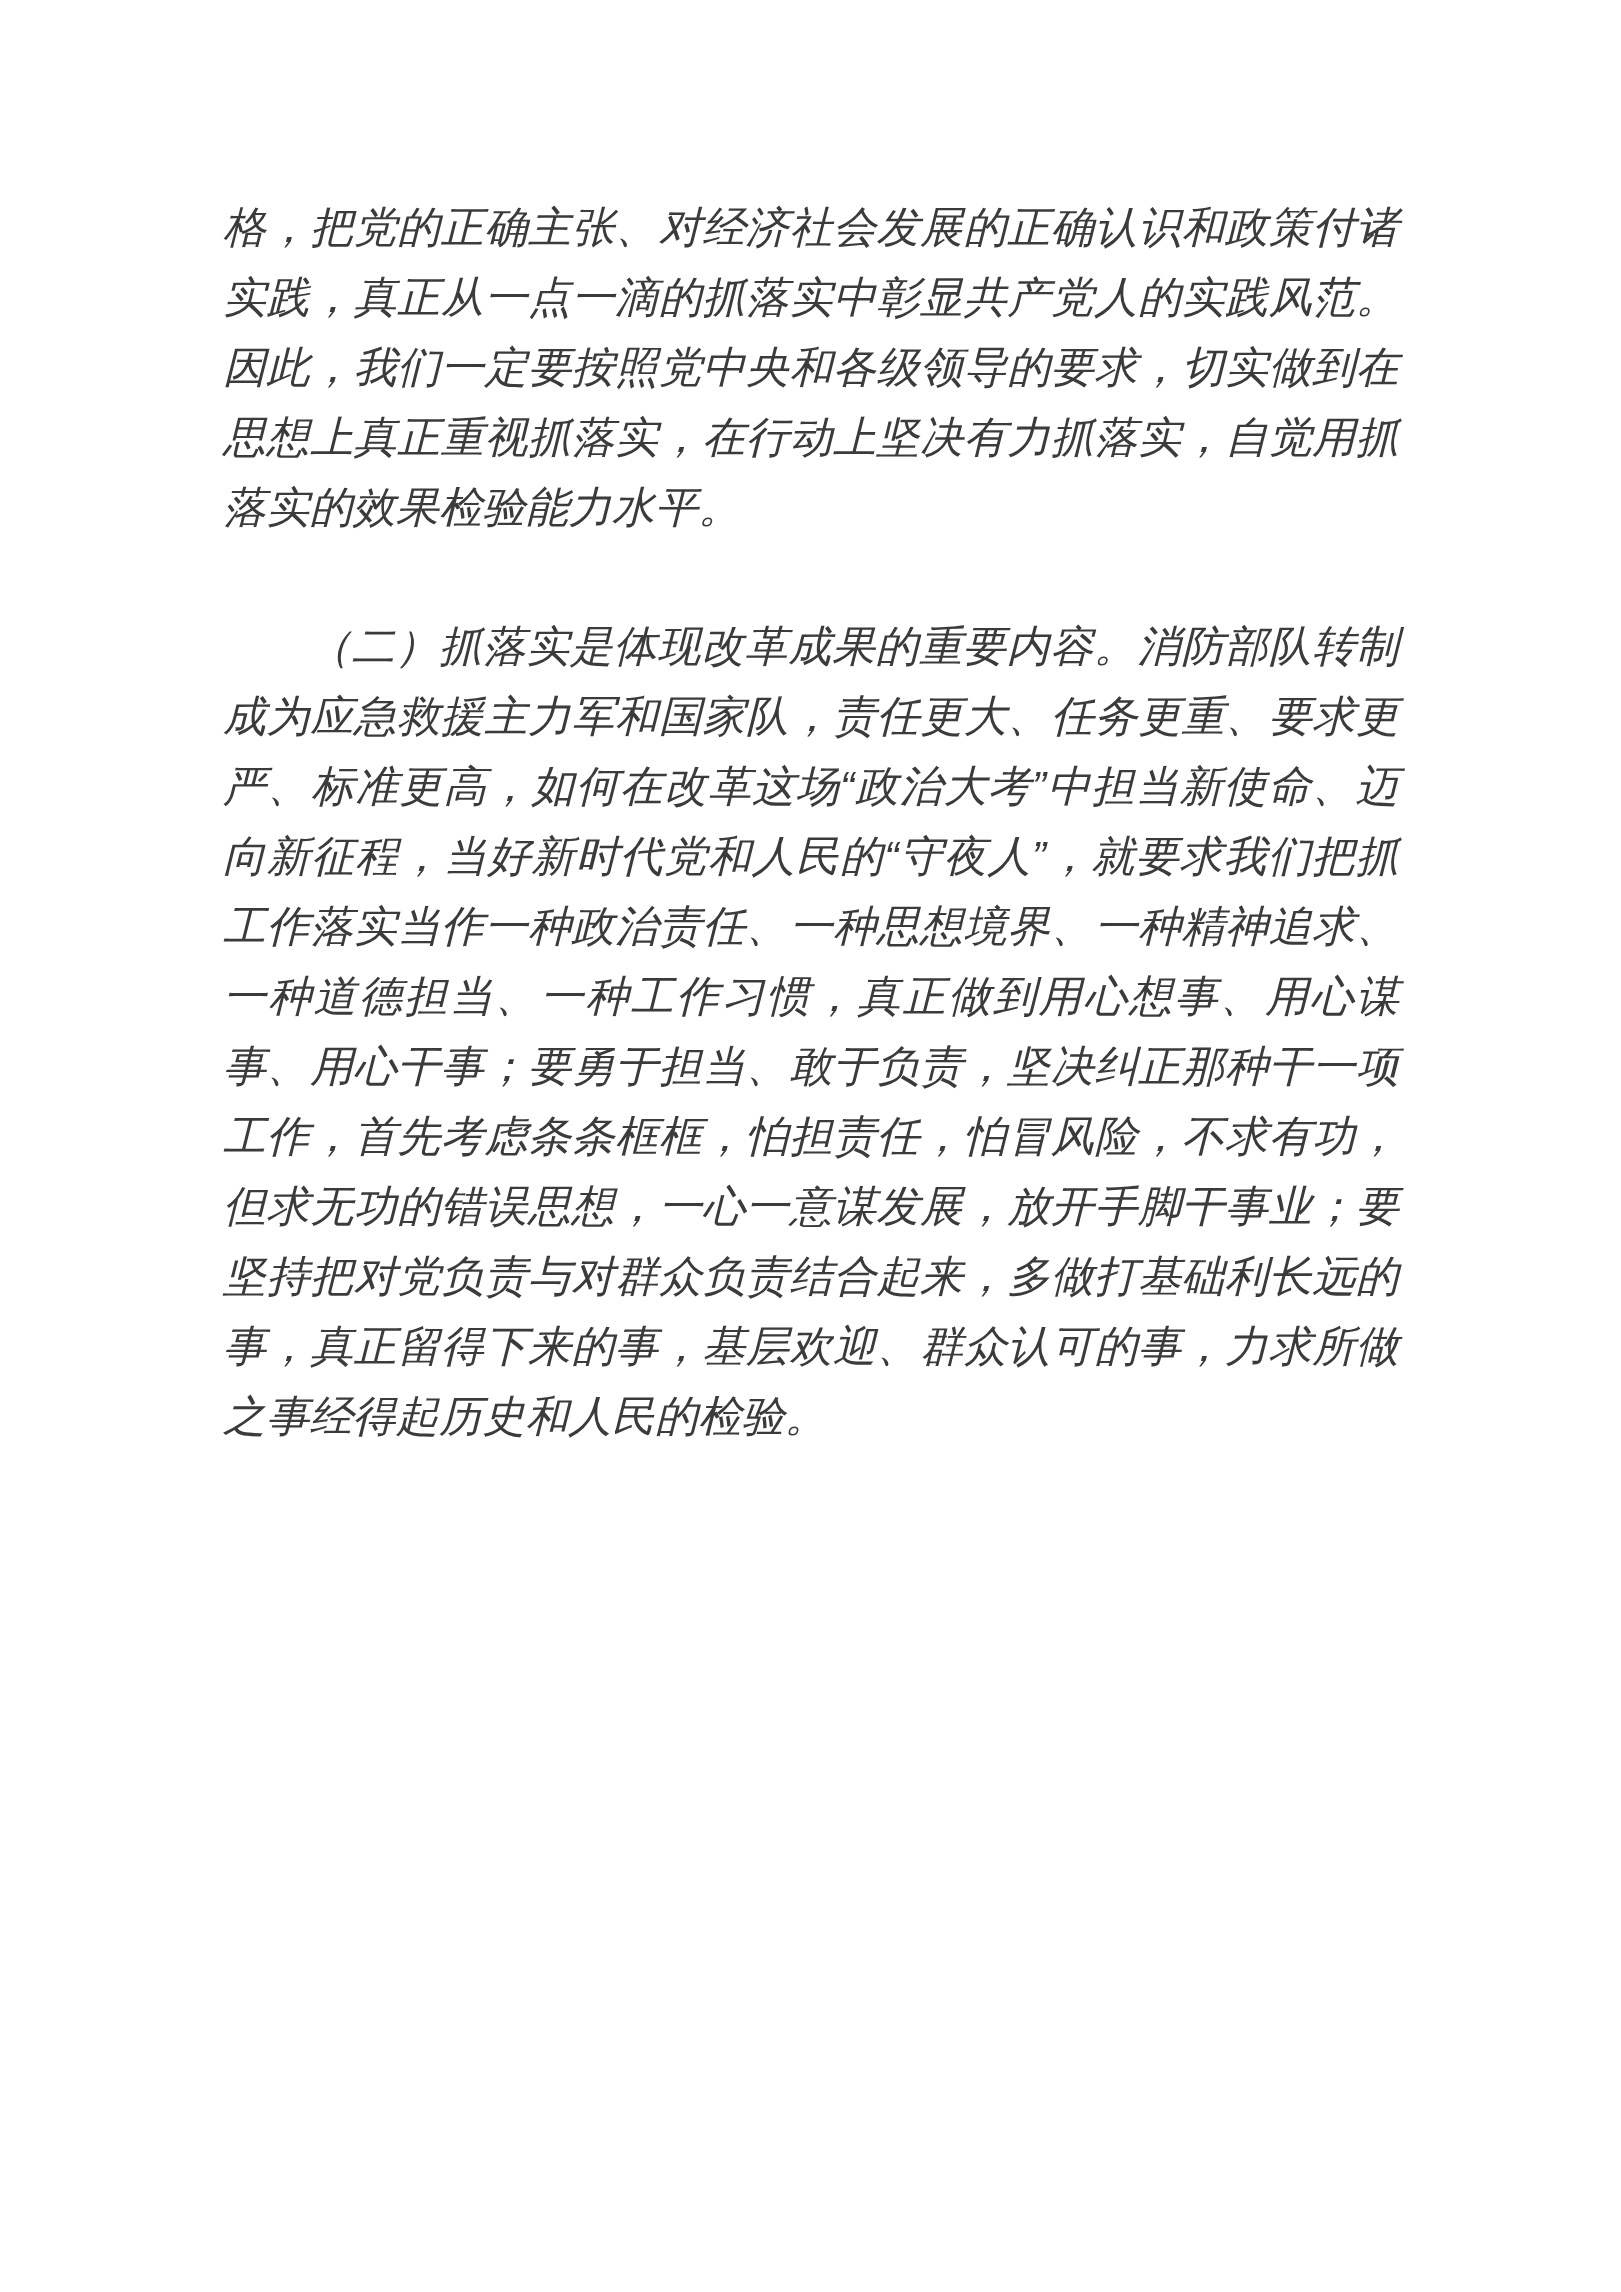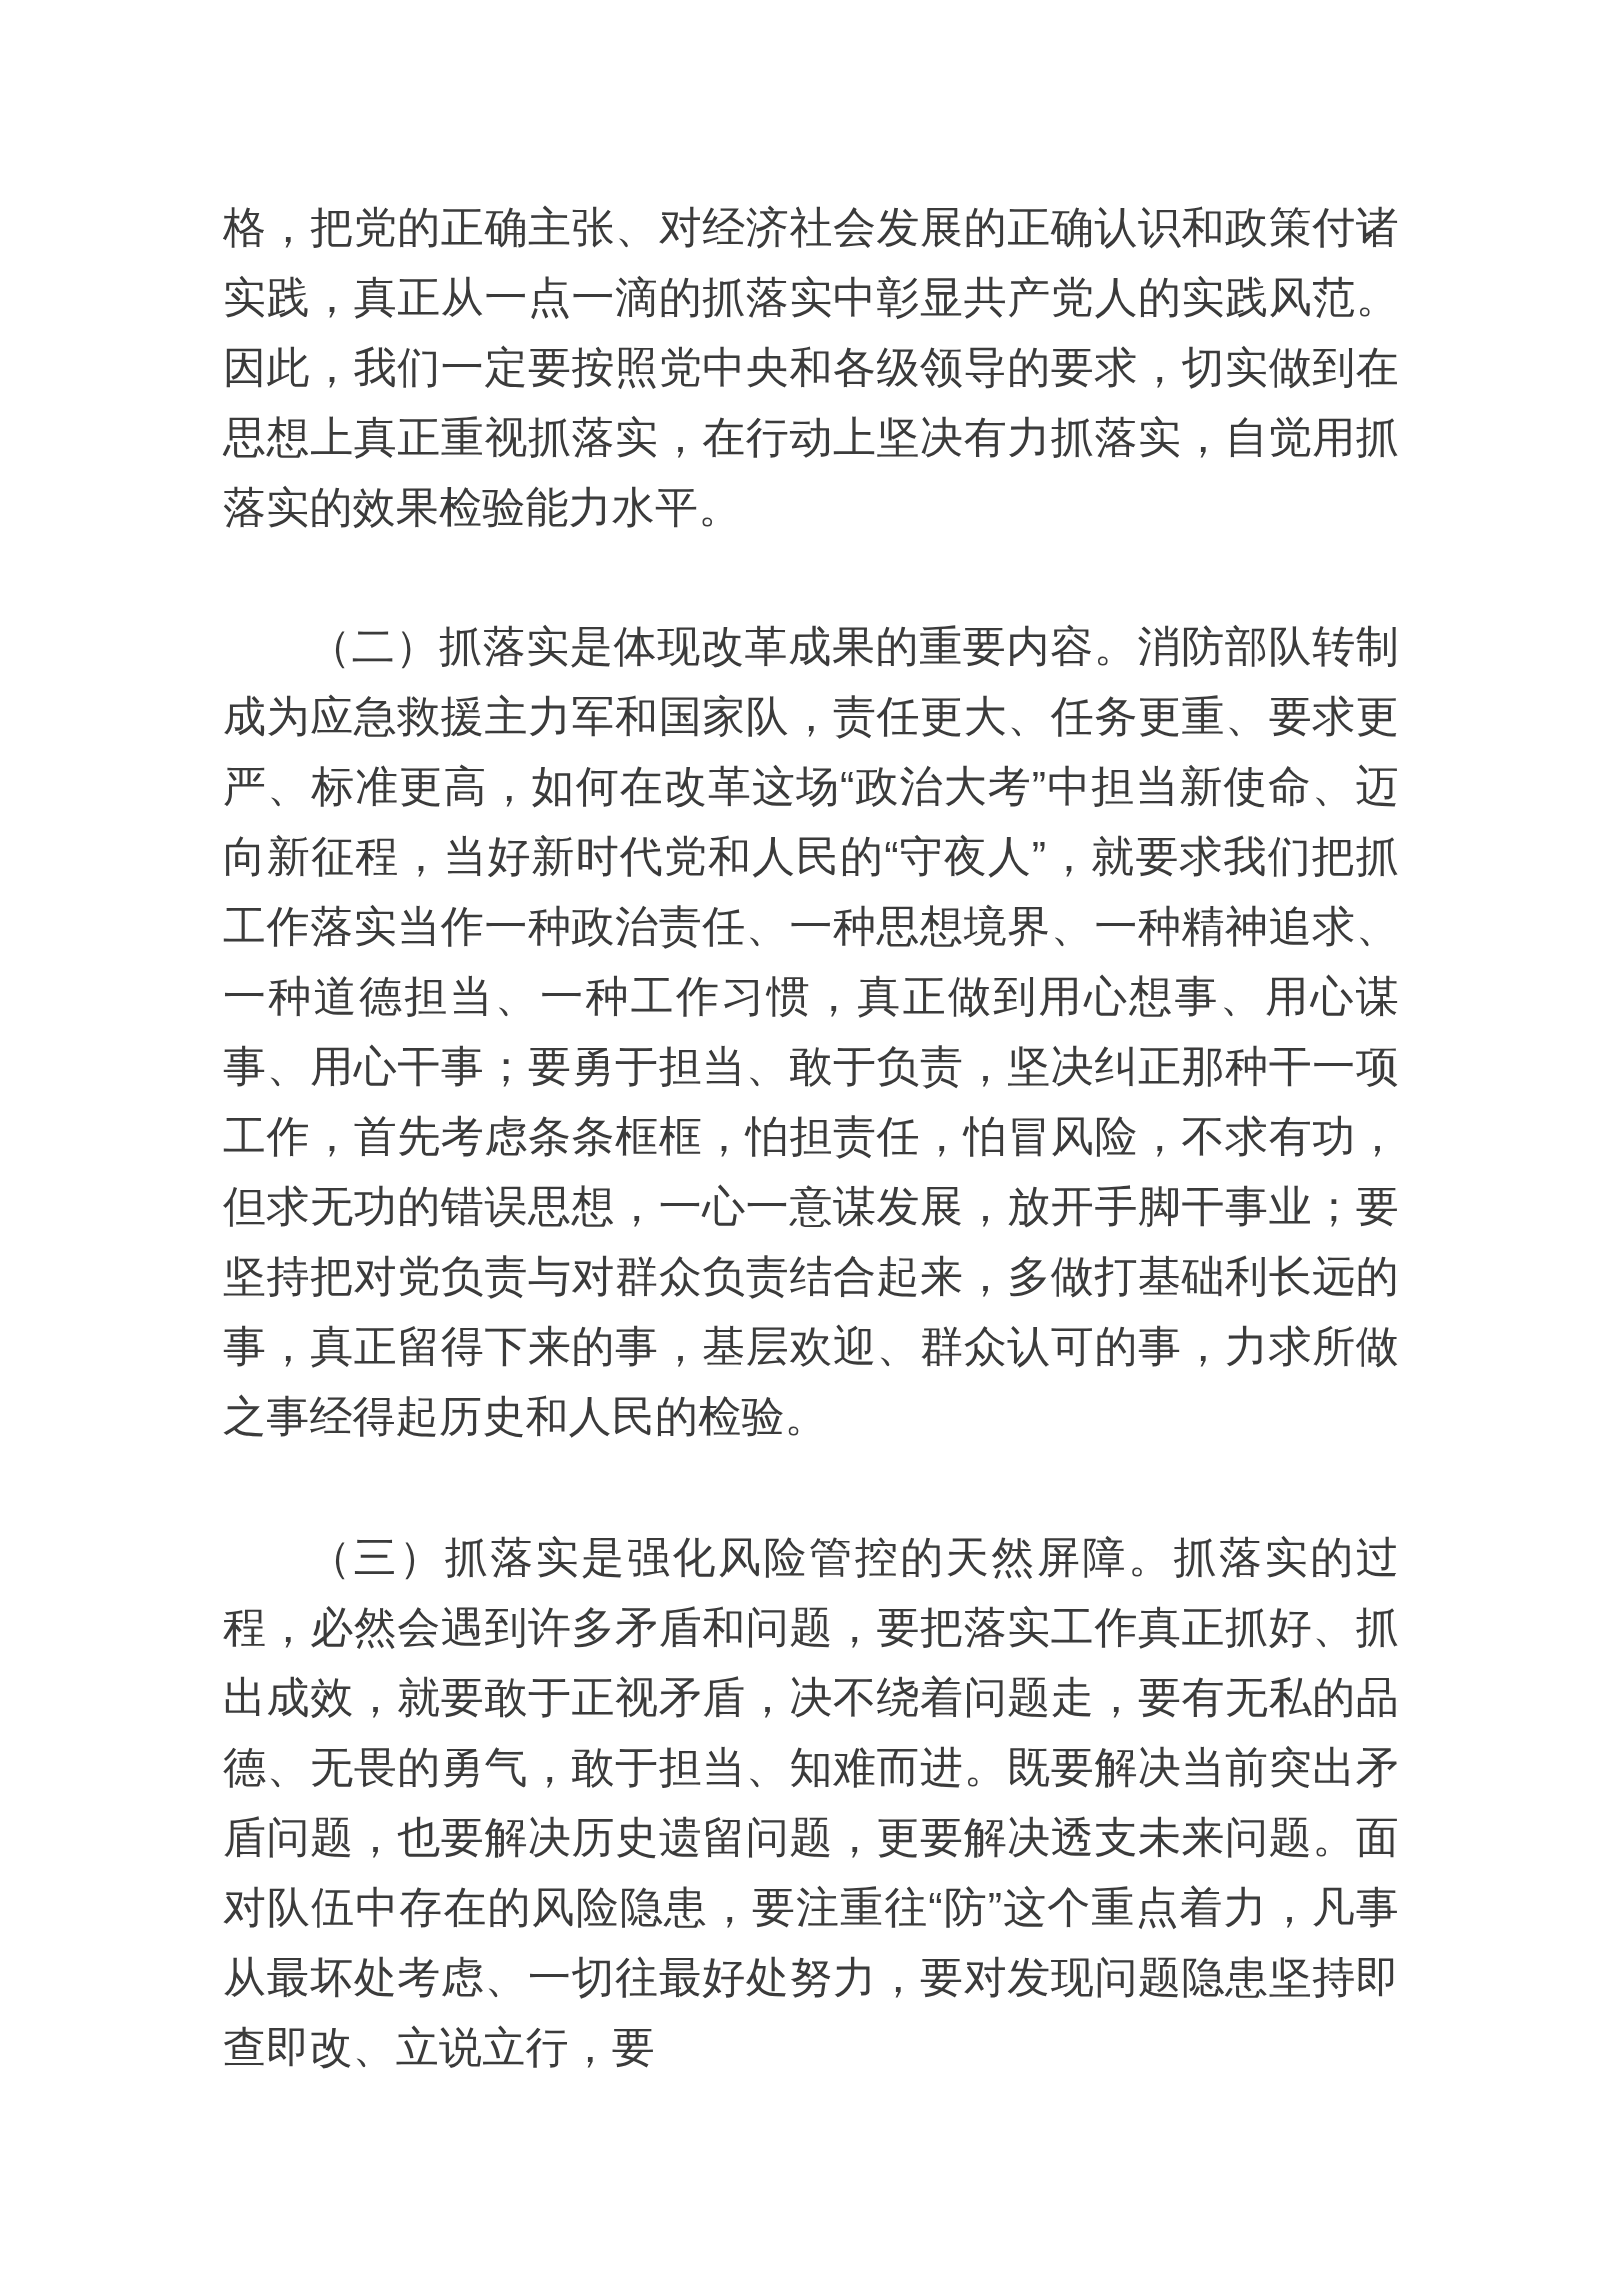--- a/index.html
+++ b/index.html
@@ -25,20 +25,21 @@
   .para {
     font-family: "Liberation Sans", "DejaVu Sans", sans-serif;
     font-size: 43px;
     line-height: 70px;
     color: #3b3b3b;
     text-align: justify;
     text-justify: inter-character;
     letter-spacing: 0.2px;
     margin: 0;
     font-weight: 400;
+    font-style: italic;
     -webkit-font-smoothing: antialiased;
   }
   .para.indent {
     text-indent: 85px;
   }
   .para-gap-lg {
     margin-top: 69px;
   }
   .para-gap-xl {
     margin-top: 71px;
@@ -48,17 +49,16 @@
 </head>
 <body>
 
 <div class="page">
   <div class="page-body">
 
     <p class="para">格，把党的正确主张、对经济社会发展的正确认识和政策付诸实践，真正从一点一滴的抓落实中彰显共产党人的实践风范。因此，我们一定要按照党中央和各级领导的要求，切实做到在思想上真正重视抓落实，在行动上坚决有力抓落实，自觉用抓落实的效果检验能力水平。</p>
 
     <p class="para indent para-gap-lg">（二）抓落实是体现改革成果的重要内容。消防部队转制成为应急救援主力军和国家队，责任更大、任务更重、要求更严、标准更高，如何在改革这场“政治大考”中担当新使命、迈向新征程，当好新时代党和人民的“守夜人”，就要求我们把抓工作落实当作一种政治责任、一种思想境界、一种精神追求、一种道德担当、一种工作习惯，真正做到用心想事、用心谋事、用心干事；要勇于担当、敢于负责，坚决纠正那种干一项工作，首先考虑条条框框，怕担责任，怕冒风险，不求有功，但求无功的错误思想，一心一意谋发展，放开手脚干事业；要坚持把对党负责与对群众负责结合起来，多做打基础利长远的事，真正留得下来的事，基层欢迎、群众认可的事，力求所做之事经得起历史和人民的检验。</p>
 
-    <p class="para indent para-gap-xl">（三）抓落实是强化风险管控的天然屏障。抓落实的过程，必然会遇到许多矛盾和问题，要把落实工作真正抓好、抓出成效，就要敢于正视矛盾，决不绕着问题走，要有无私的品德、无畏的勇气，敢于担当、知难而进。既要解决当前突出矛盾问题，也要解决历史遗留问题，更要解决透支未来问题。面对队伍中存在的风险隐患，要注重往“防”这个重点着力，凡事从最坏处考虑、一切往最好处努力，要对发现问题隐患坚持即查即改、立说立行，要</p>
 
   </div>
 </div>
 
 
 </body></html>

